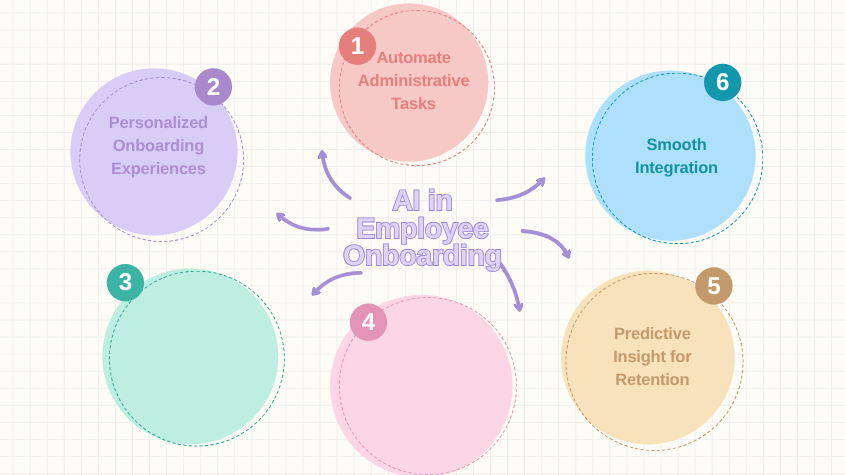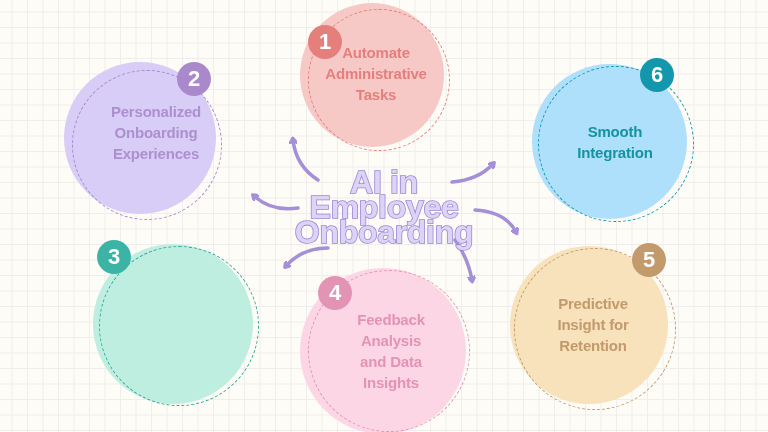--- a/index.html
+++ b/index.html
@@ -9,21 +9,21 @@
     background-size:15.5px 15.5px;background-position:-4px -4px;
     font-family:"Liberation Sans",sans-serif;}
   .node{position:absolute;}
   .disc{position:absolute;border-radius:50%;}
   .dash{position:absolute;border-radius:50%;border:1.5px dashed;box-sizing:border-box;}
   .label{position:absolute;display:flex;align-items:center;justify-content:center;text-align:center;
     font-weight:900;font-size:15px;line-height:21px;letter-spacing:-0.2px;white-space:pre-line;}
   .badge{position:absolute;width:34px;height:34px;border-radius:50%;color:#fff;font-weight:900;font-size:22px;
     display:flex;align-items:center;justify-content:center;}
   .title{position:absolute;left:286px;top:170px;width:196px;text-align:center;
-    font-weight:900;font-size:32px;line-height:25px;color:#ddd3f7;
+    font-weight:900;font-size:26px;line-height:25px;color:#ddd3f7;
     -webkit-text-stroke:1.6px #9b86d4;paint-order:stroke fill;letter-spacing:-0.3px;white-space:pre-line;}
   svg.arrows{position:absolute;left:0;top:0;}
 </style>
 </head>
 <body>
 
 <svg class="arrows" width="768" height="432">
   <defs>
     <marker id="ah" markerWidth="8" markerHeight="8" refX="4" refY="4" orient="auto" markerUnits="userSpaceOnUse">
       <path d="M0,0 L6,4 L0,8" fill="none" stroke="#a58fd6" stroke-width="3" stroke-linecap="round" stroke-linejoin="round"></path>
@@ -44,21 +44,21 @@
   <div class="dash" style="left:8px;top:6px;width:142px;height:142px;border-color:#e57f7c;"></div>
   <div class="label" style="left:0;top:20px;width:152px;height:100px;color:#e57f7c;">Automate
 Administrative
 Tasks</div>
   <div class="badge" style="left:8px;top:22px;background:#e57f7c;">1</div>
 </div>
 
 <div class="node" style="left:64px;top:62px;width:172px;height:160px;">
   <div class="disc" style="left:0;top:0;width:152px;height:152px;background:#d7cdf7;"></div>
   <div class="dash" style="left:8px;top:8px;width:150px;height:150px;border-color:#a989cc;"></div>
-  <div class="label" style="left:12px;top:20px;width:160px;height:100px;color:#ad8fd0;">Personalized
+  <div class="label" style="left:0;top:20px;width:160px;height:100px;color:#ad8fd0;">Personalized
 Onboarding
 Experiences</div>
   <div class="badge" style="left:113px;top:0;background:#a989cc;">2</div>
 </div>
 
 <div class="node" style="left:532px;top:64px;width:172px;height:160px;">
   <div class="disc" style="left:0;top:0;width:155px;height:155px;background:#aee0fb;"></div>
   <div class="dash" style="left:6px;top:2px;width:156px;height:156px;border-color:#1397ad;"></div>
   <div class="label" style="left:0;top:28px;width:166px;height:100px;color:#14939f;">Smooth
 Integration</div>
@@ -67,24 +67,20 @@
 
 <div class="node" style="left:93px;top:240px;width:172px;height:172px;">
   <div class="disc" style="left:0;top:4px;width:160px;height:160px;background:#bdeee0;"></div>
   <div class="dash" style="left:6px;top:6px;width:160px;height:160px;border-color:#2fa896;"></div>
   <div class="badge" style="left:4px;top:0;background:#3cb4a5;">3</div>
 </div>
 
 <div class="node" style="left:300px;top:268px;width:172px;height:164px;">
   <div class="disc" style="left:0;top:0;width:166px;height:166px;background:#fdd6e5;"></div>
   <div class="dash" style="left:8px;top:2px;width:162px;height:162px;border-color:#e393b4;"></div>
-  <div class="label" style="left:8px;top:28px;width:166px;height:110px;color:#e393b4;">Feedback
-Analysis
-and Data
-Insights</div>
   <div class="badge" style="left:18px;top:8px;background:#e393b4;">4</div>
 </div>
 
 <div class="node" style="left:510px;top:240px;width:172px;height:172px;">
   <div class="disc" style="left:0;top:6px;width:158px;height:158px;background:#f7e2bc;"></div>
   <div class="dash" style="left:4px;top:8px;width:162px;height:162px;border-color:#c39a6b;"></div>
   <div class="label" style="left:0;top:34px;width:166px;height:100px;color:#c39a6b;">Predictive
 Insight for
 Retention</div>
   <div class="badge" style="left:122px;top:3px;background:#c39a6b;">5</div>

